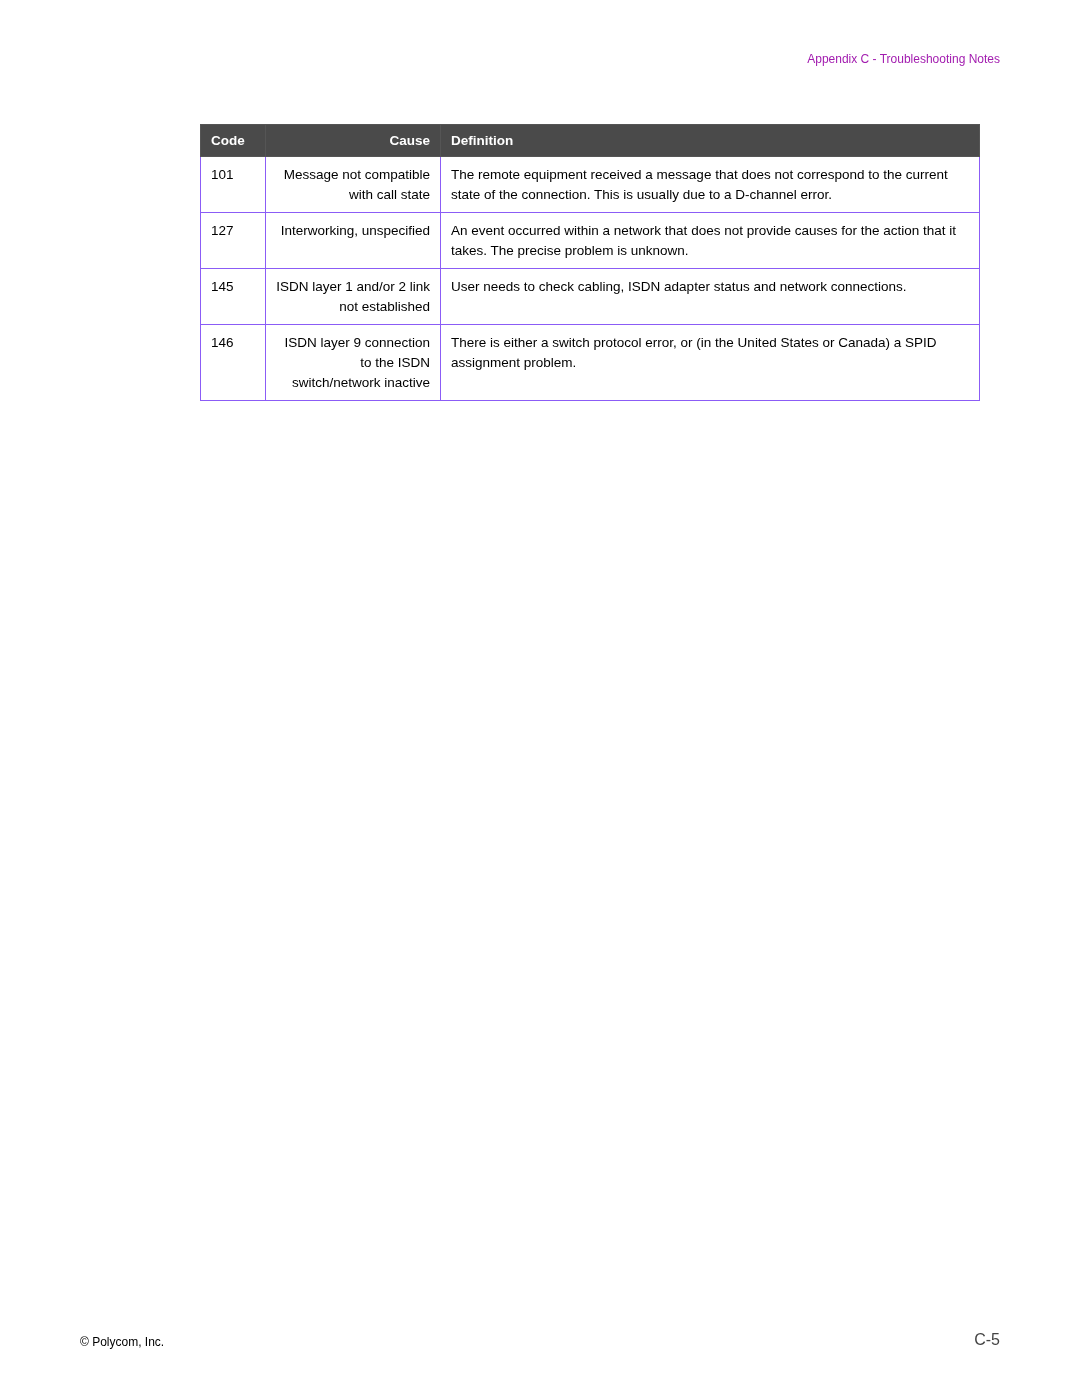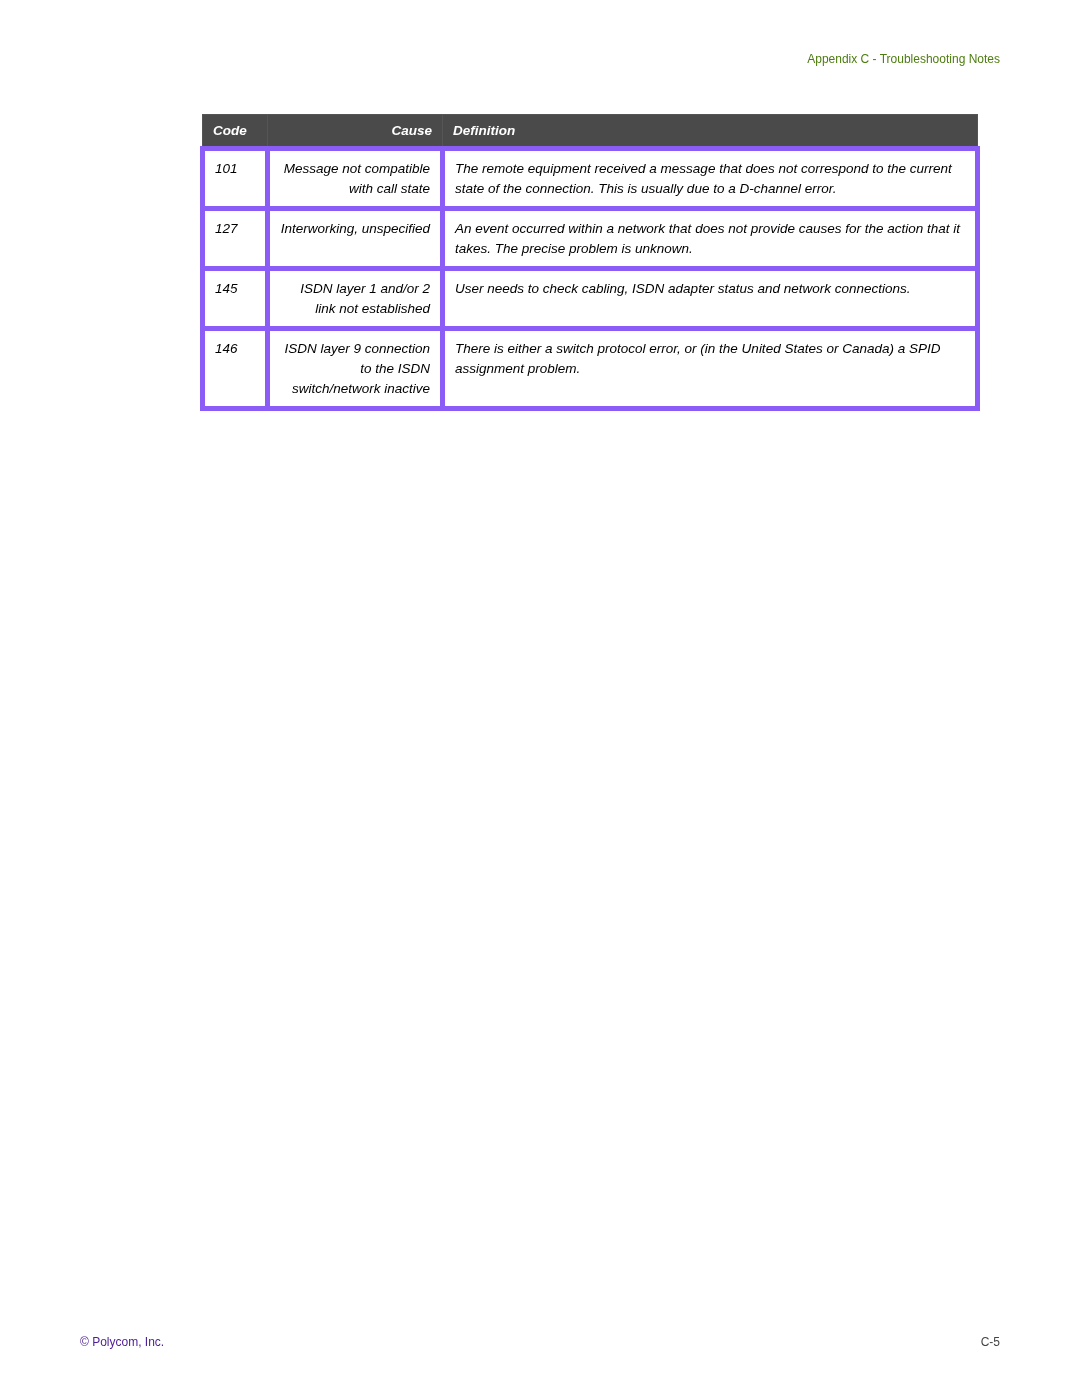--- a/index.html
+++ b/index.html
@@ -16,45 +16,44 @@
       font-size: 14px;
       color: #000000;
       position: relative;
     }
 
     .page-header {
       position: absolute;
       top: 52px;
       right: 80px;
       font-size: 12px;
-      color: #4d7c0f;
+      color: #a21caf;
     }
 
     .page-footer-left {
       position: absolute;
       bottom: 48px;
       left: 80px;
       font-size: 12px;
-      color: #4c1d95;
+      color: #000000;
     }
 
     .page-footer-right {
       position: absolute;
       bottom: 48px;
       right: 80px;
-      font-size: 12px;
+      font-size: 16px;
       color: #444;
     }
 
     .main-content {
       position: absolute;
-      top: 114px;
+      top: 124px;
       left: 200px;
       right: 100px;
-      font-style: italic;
     }
 
     table {
       width: 100%;
       border-collapse: collapse;
       font-size: 13.5px;
     }
 
     thead tr {
       background-color: #4a4a4a;
@@ -67,21 +66,21 @@
       font-weight: bold;
       border: 1px solid #555;
     }
 
     tbody tr {
       border: 1px solid #aaa;
     }
 
     tbody td {
       padding: 8px 10px;
-      border: 5px solid #8b5cf6;
+      border: 1px solid #8b5cf6;
       vertical-align: top;
       line-height: 1.45;
     }
 
     .col-code {
       width: 65px;
     }
 
     .col-cause {
       width: 175px;

